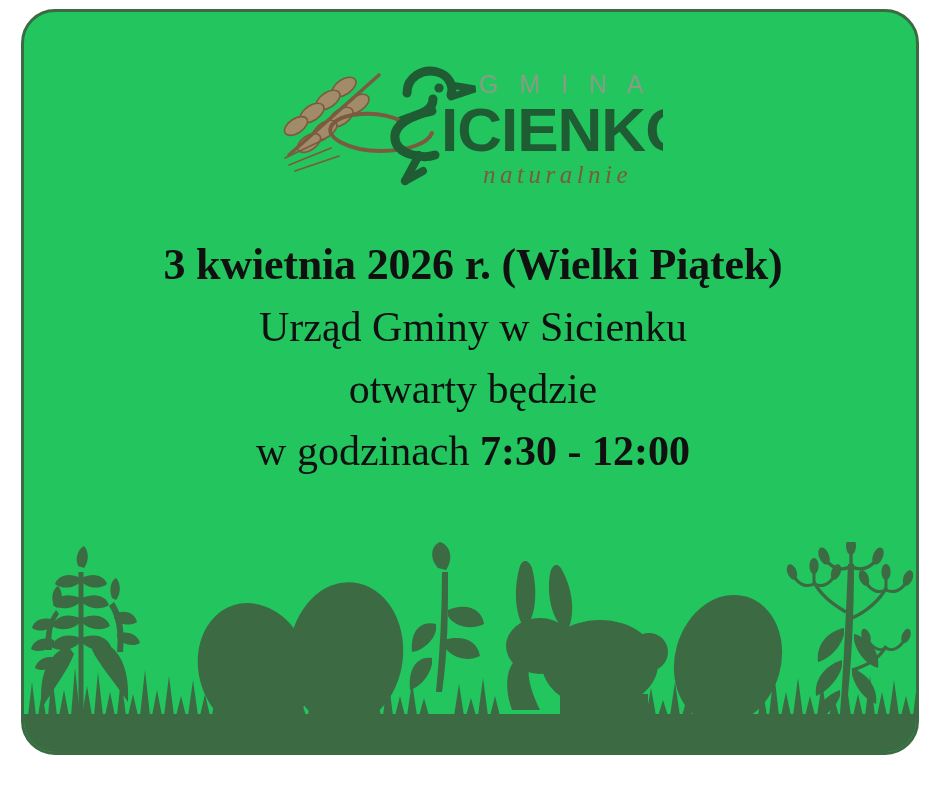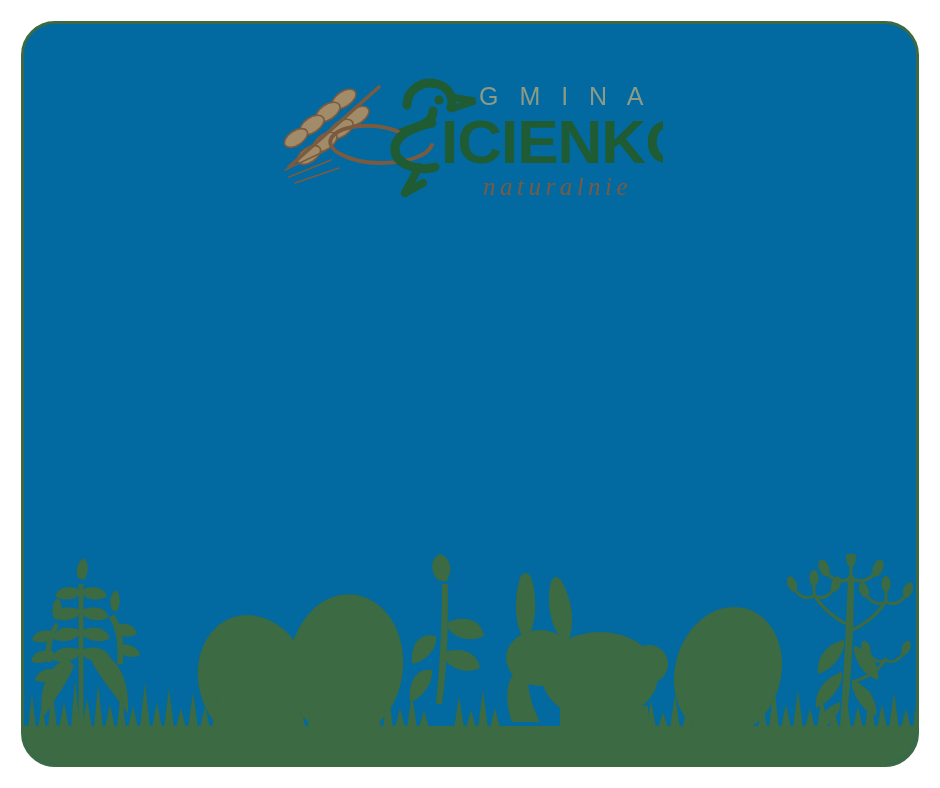--- a/index.html
+++ b/index.html
@@ -17,27 +17,27 @@
   #poster {
     position: relative;
     width: 940px;
     height: 788px;
     background: #ffffff;
   }
   
   .card {
     position: absolute;
     left: 21px;
-    top: 21px;
+    top: 9px;
     width: 898px;
     height: 746px;
     box-sizing: border-box;
     border: 3px solid #3b6a43;
     border-radius: 34px;
-    background: #0369a1;
+    background: #22c55e;
     overflow: hidden;
   }
   
   .logo-wrap {
     position: absolute;
     left: 0;
     top: 38px;
     width: 898px;
     height: 150px;
     display: flex;
@@ -141,20 +141,26 @@
         <circle cx="156" cy="29" r="4.6" fill="#1f5c33"></circle>
 
         <text x="196" y="34" font-family="'Liberation Sans', sans-serif" font-size="25" letter-spacing="7" fill="#8a9c86">G M I N A</text>
 
         <text x="158" y="92" font-family="'Liberation Sans', sans-serif" font-size="62" font-weight="bold" letter-spacing="-1" fill="#1f5c33">ICIENKO</text>
 
         <text x="200" y="124" font-family="'Liberation Serif', serif" font-size="25" font-style="italic" letter-spacing="4.5" fill="#7b5b40">naturalnie</text>
       </svg>
     </div>
 
+    <div class="text-block">
+      <span class="line line-1">3 kwietnia 2026 r. (Wielki Piątek)</span>
+      <span class="line line-2">Urząd Gminy w Sicienku</span>
+      <span class="line line-3">otwarty będzie</span>
+      <span class="line line-4"><span>w godzinach </span><span class="hours">7:30 - 12:00</span></span>
+    </div>
 
     <div class="scenery">
       <svg viewBox="0 0 898 210" preserveAspectRatio="none" aria-hidden="true">
         <g fill="#3b6a43">
 
           <g>
             <path d="M54 24 C50 14 56 6 60 4 C64 8 66 18 60 26 Z"></path>
             <path d="M57 30 L57 178" stroke="#3b6a43" stroke-width="5" fill="none"></path>
 
             <g>

